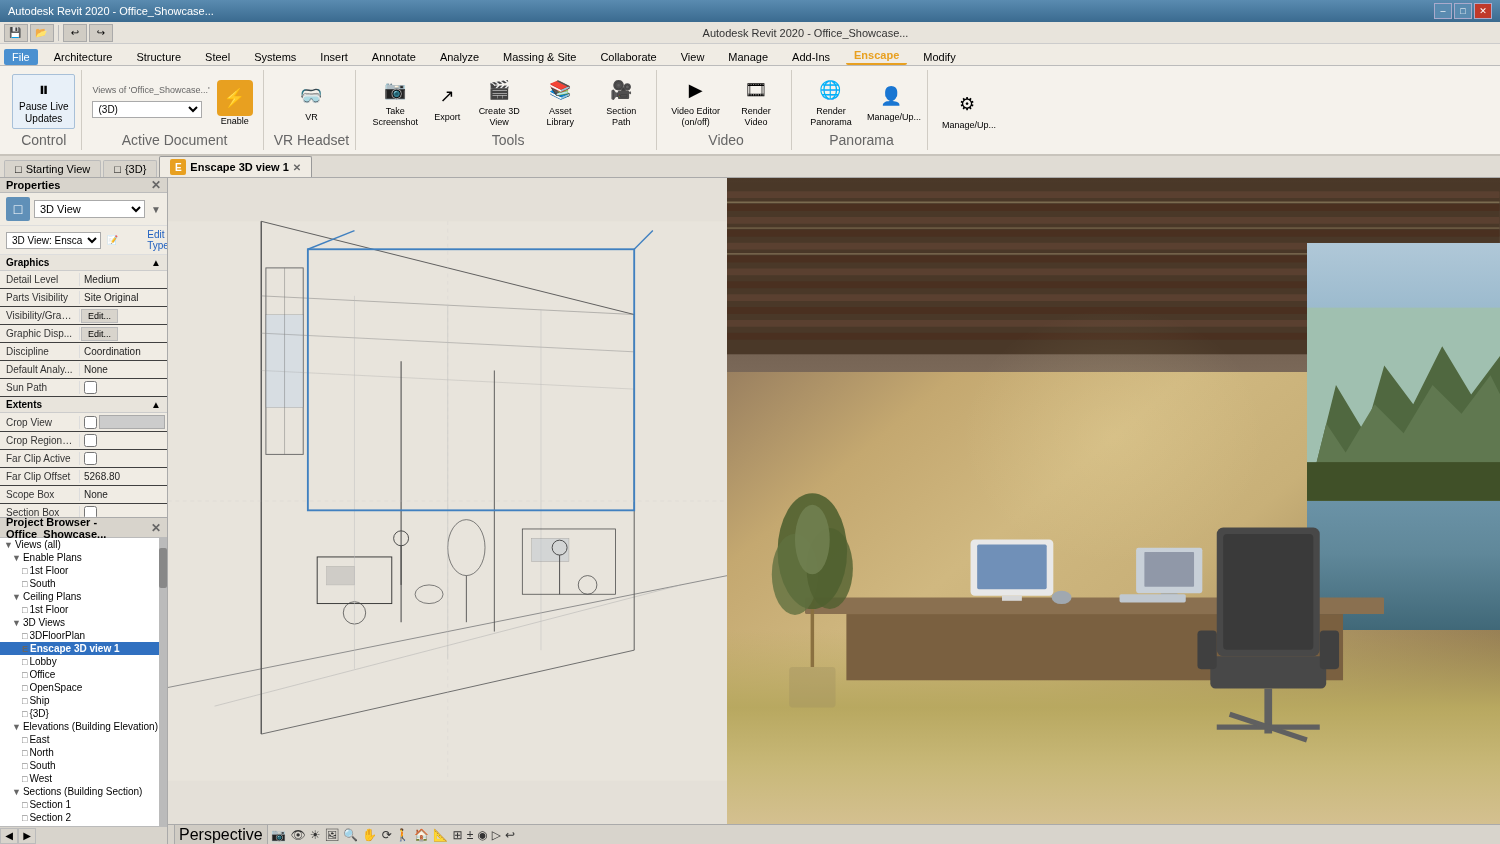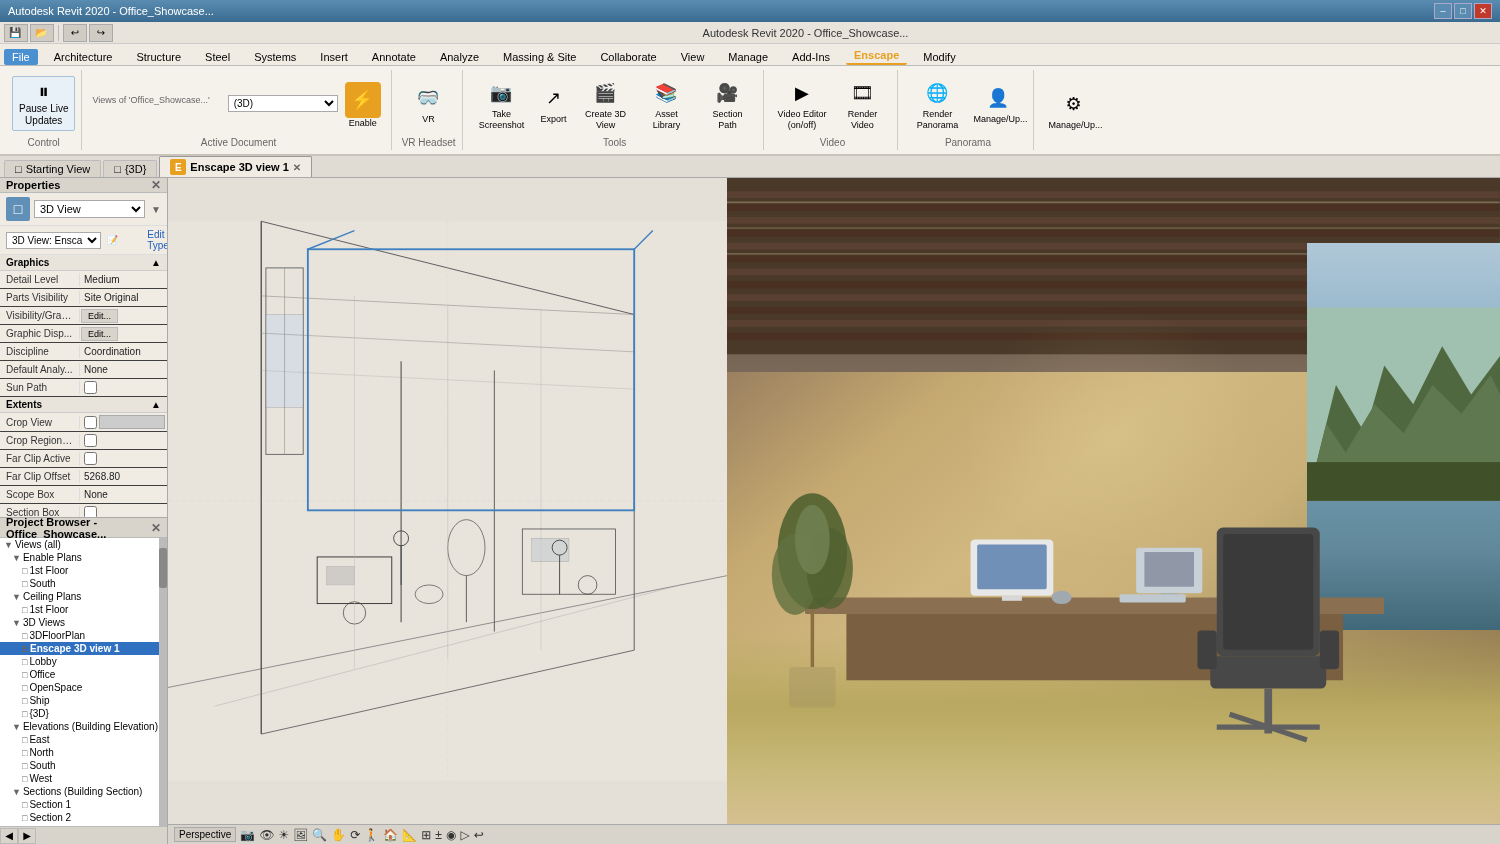--- a/index.html
+++ b/index.html
@@ -64,21 +64,21 @@
     .ribbon-group {
       display: flex;
       flex-direction: column;
       align-items: center;
       padding: 2px 6px;
       border-right: 1px solid #d0ccc4;
       min-width: 60px;
     }
     .ribbon-group:last-child { border-right: none; }
     .ribbon-group-label {
-      font-size: 10px;
+      font-size: 14px;
       color: #666;
       margin-top: auto;
       padding-top: 2px;
       text-align: center;
     }
     .ribbon-buttons {
       display: flex;
       gap: 3px;
       align-items: center;
       flex: 1;
@@ -112,22 +112,23 @@
       border-radius: 2px;
       background: #e8f0f8;
       border: 1px solid #a8c0d8;
     }
     .pause-btn .btn-icon { font-size: 20px; }
     .pause-btn .btn-label { font-size: 10px; text-align: center; line-height: 1.2; }
 
     
     .views-selector {
       display: flex;
-      font-size: 10px;
-      gap: 18px;
+      flex-direction: column;
+      font-size: 10px;
+      gap: 6px;
     }
     .views-selector select {
       width: 110px;
       font-size: 10px;
       border: 1px solid #aaa;
       background: white;
       padding: 1px;
     }
 
     
@@ -335,21 +336,21 @@
       background: #d8d4cc;
       border-top: 1px solid #aaa;
       display: flex;
       align-items: center;
       padding: 0 6px;
       gap: 4px;
       font-size: 10px;
     }
     .vp-btn {
       padding: 1px 4px;
-      font-size: 10px;
+      font-size: 16px;
       background: #d0ccc4;
       border: 1px solid #aaa;
       cursor: pointer;
     }
     .vp-icon { font-size: 12px; cursor: pointer; color: #333; }
 
     
     .wireframe-svg {
       position: absolute;
       inset: 0;

